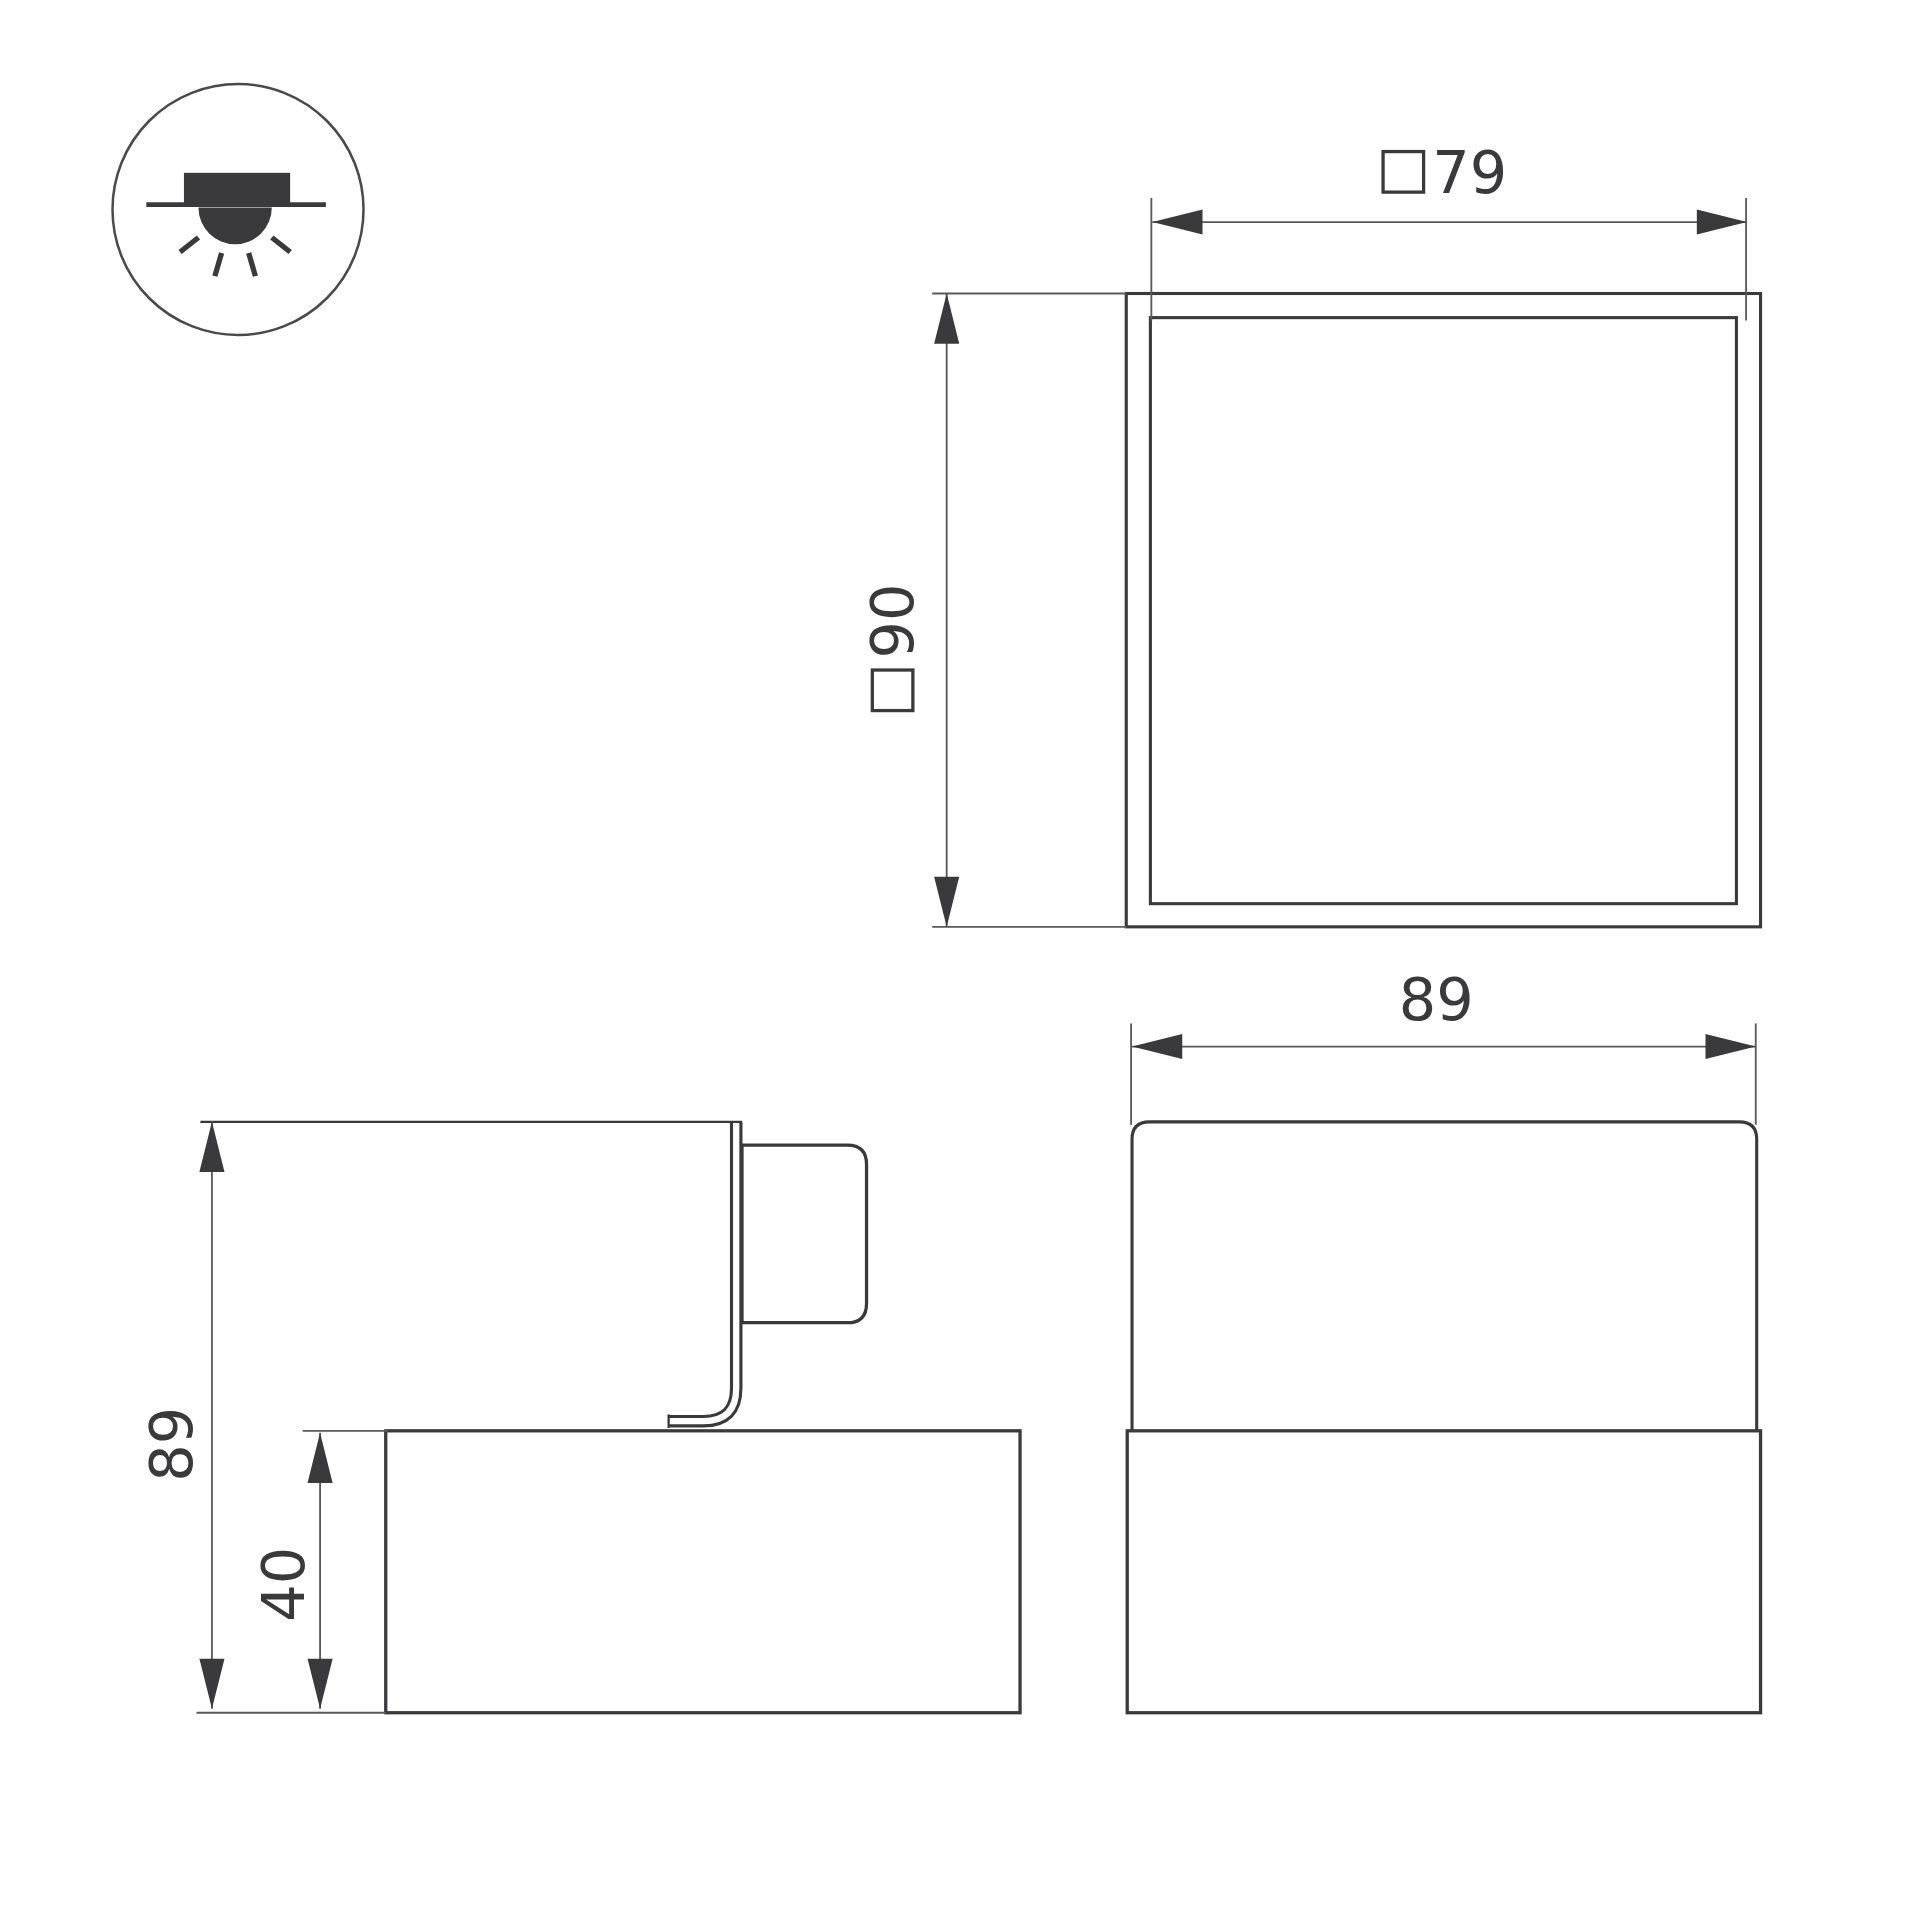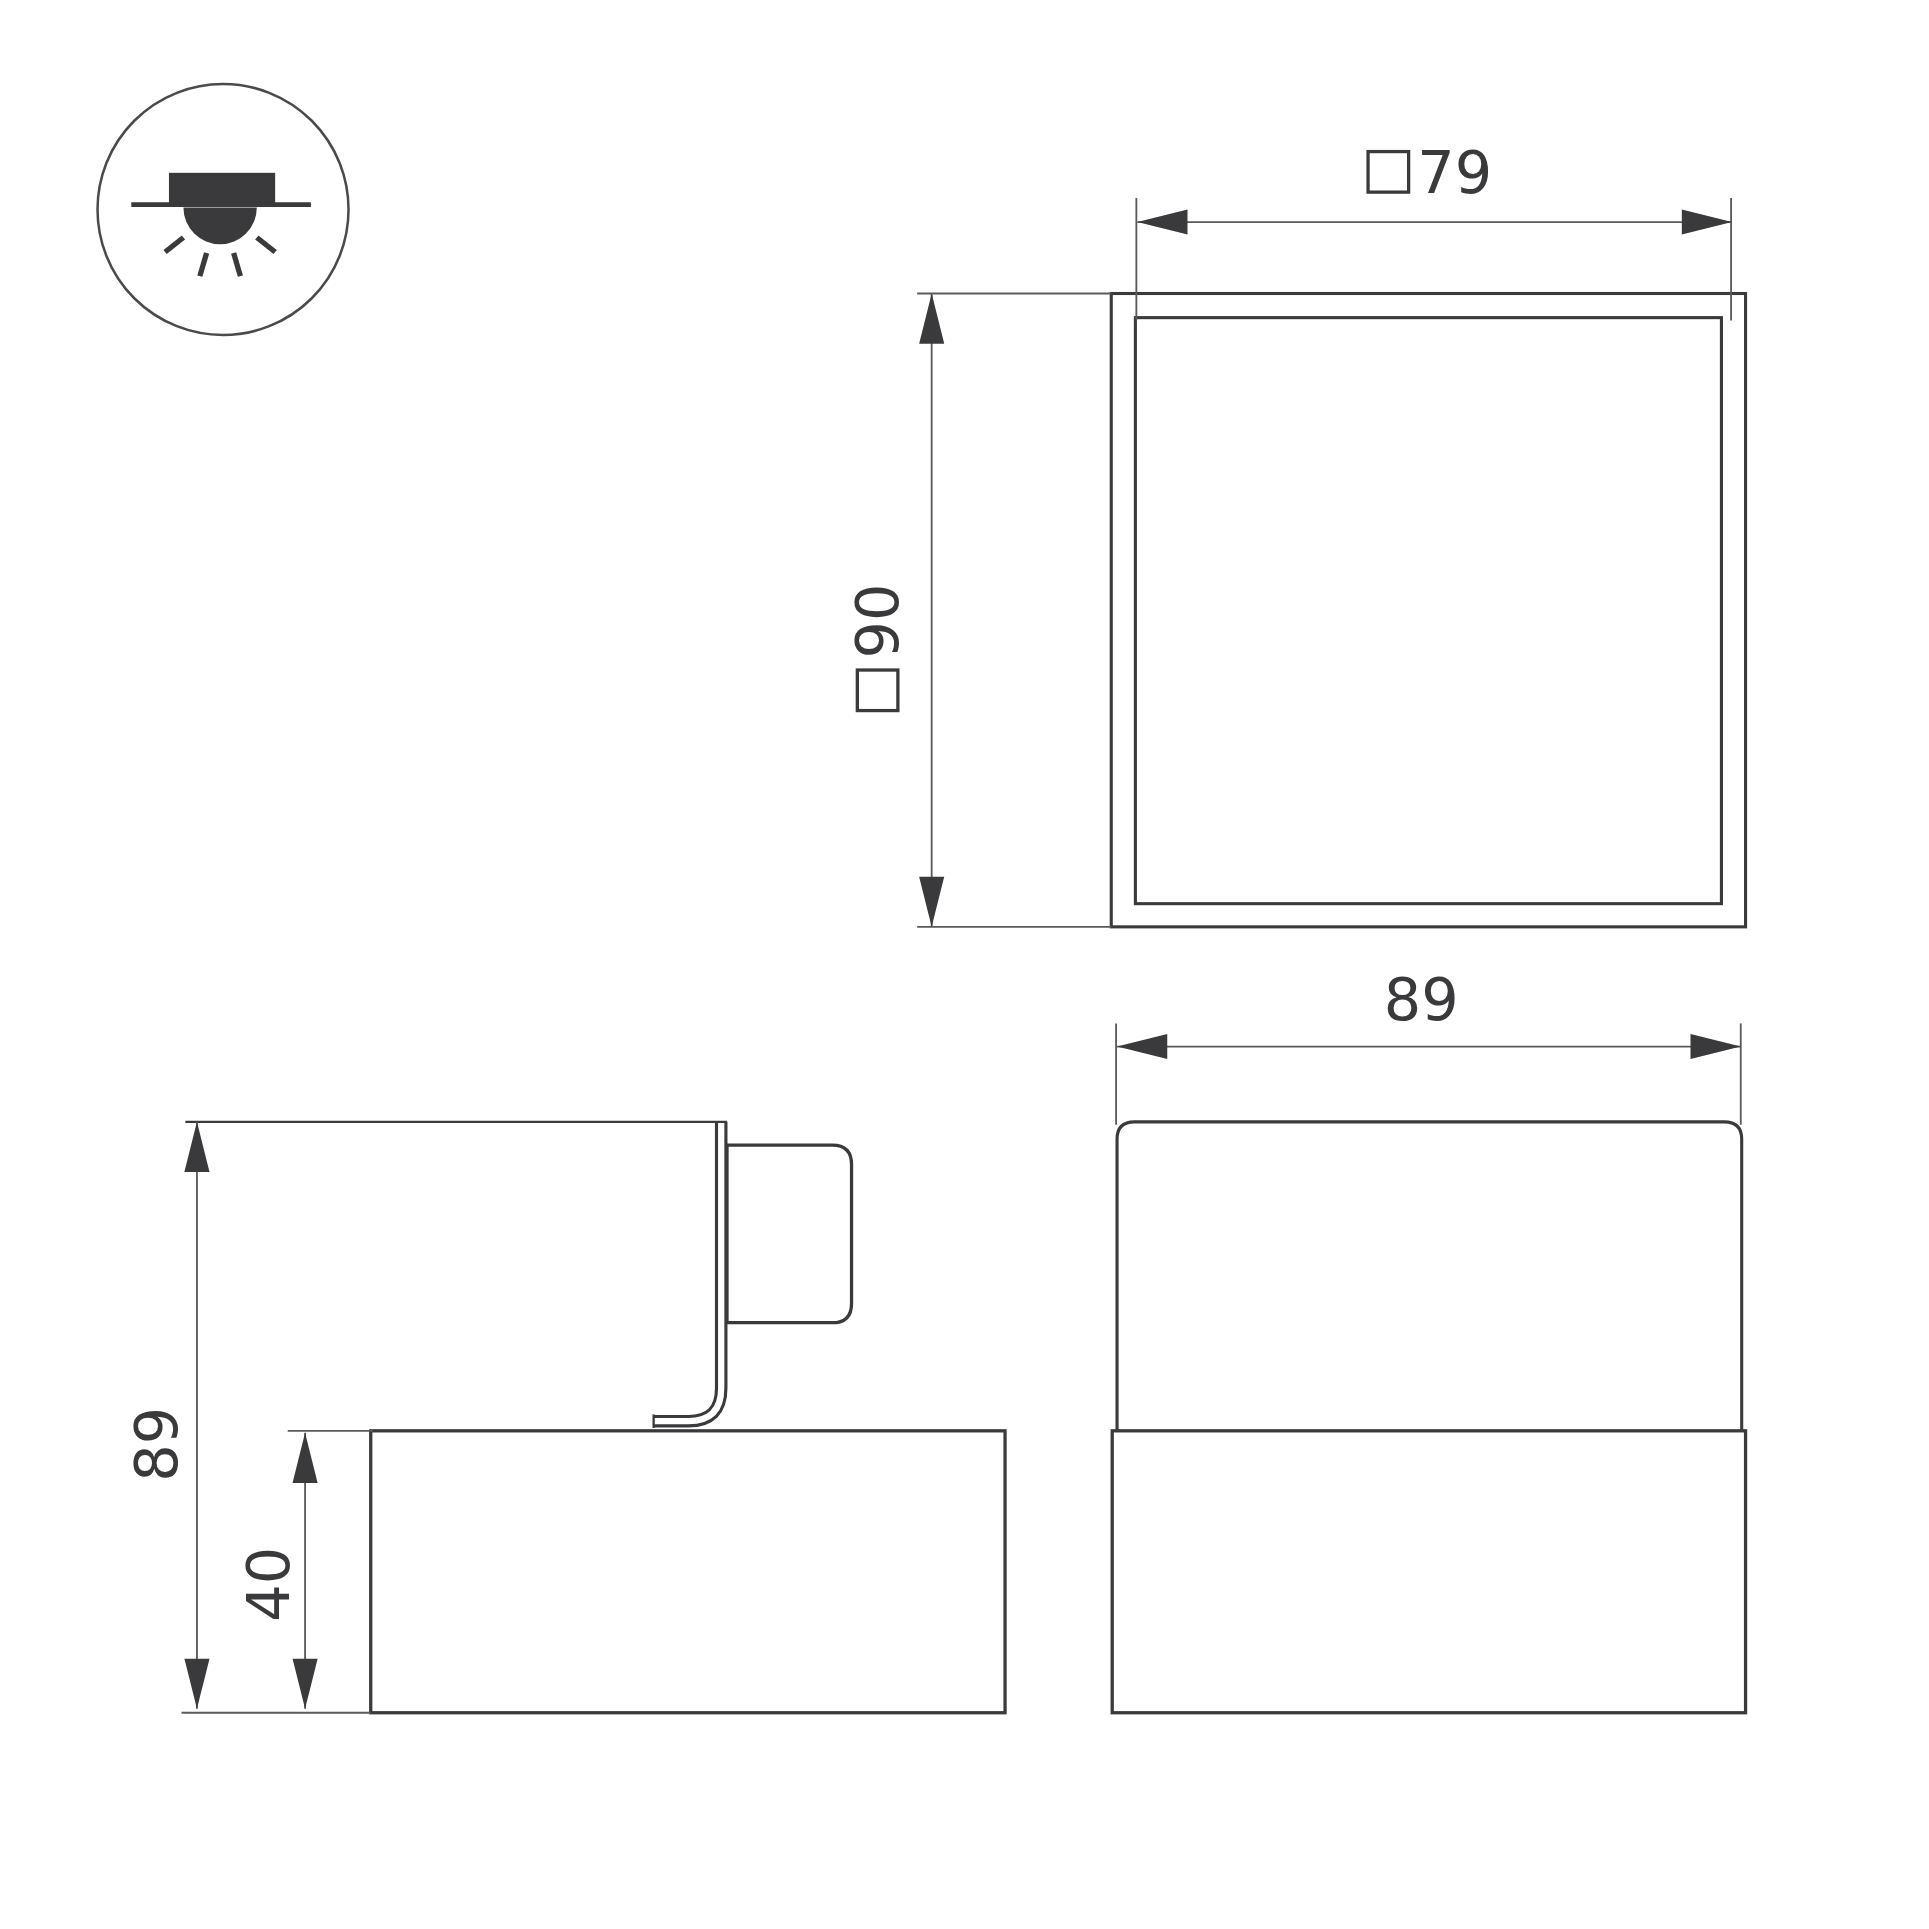--- a/index.html
+++ b/index.html
@@ -5,20 +5,21 @@
   html, body {
     margin: 0;
     padding: 0;
     background: #ffffff;
   }
   .stage {
     width: 1643px;
     height: 1929px;
     background: #ffffff;
     position: relative;
+    padding-left: 15px;
   }
   svg {
     display: block;
   }
   text {
     font-family: "DejaVu Sans", "Liberation Sans", sans-serif;
     fill: #3a3a3c;
   }
   .obj  { stroke: #3a3a3c; stroke-width: 3.2; fill: none; }
   .objf { stroke: #3a3a3c; stroke-width: 3.4; fill: #ffffff; }

